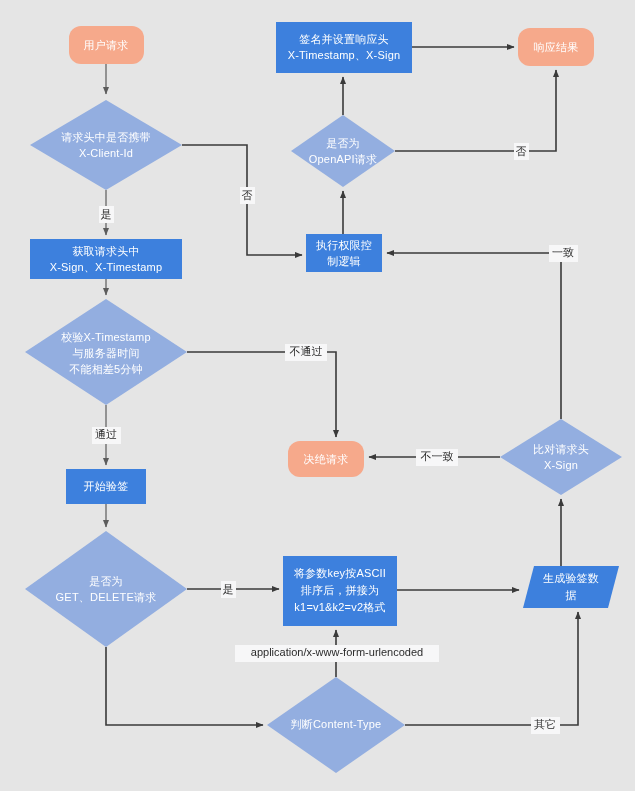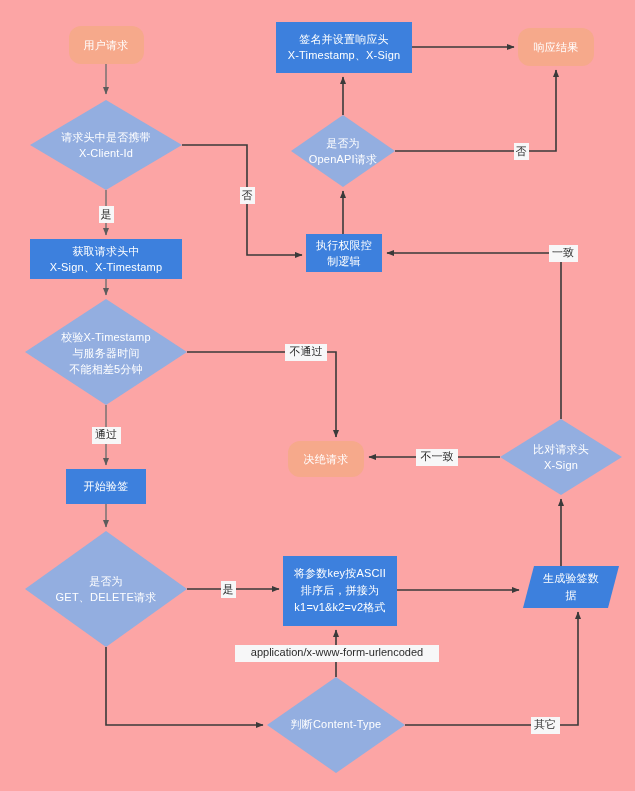--- a/index.html
+++ b/index.html
@@ -5,21 +5,21 @@
 <style>
   html, body {
     margin: 0;
     padding: 0;
     background: #f7f7f8;
   }
   #canvas {
     position: relative;
     width: 635px;
     height: 791px;
-    background: #fca5a5;
+    background: #e5e5e5;
     font-family: "Liberation Sans", "DejaVu Sans", sans-serif;
     overflow: hidden;
   }
   #flow-svg {
     position: absolute;
     top: 0; left: 0;
     width: 635px;
     height: 791px;
   }
   .node-label {

